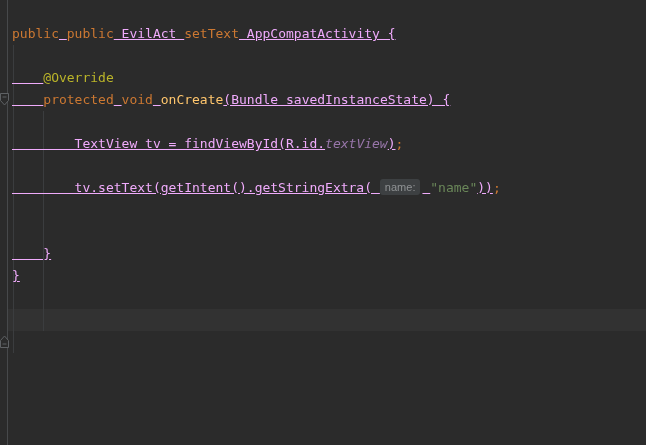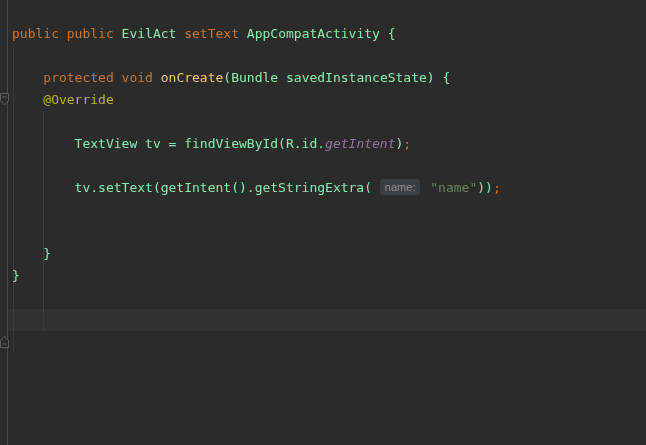--- a/index.html
+++ b/index.html
@@ -57,21 +57,21 @@
     top: 23px;
     width: 100%;
     z-index: 2;
   }
   .code-line {
     height: 22px;
     padding-left: 12px;
     white-space: pre;
     color: #a9b7c6;
   }
-  .tok-txt { color: #86efac; }
+  .tok-txt { color: #f0abfc; text-decoration: underline; }
   .tok-kw  { color: #cc7832; }
   .tok-ann { color: #bbb529; }
   .tok-mth { color: #ffc66d; }
   .tok-str { color: #6a8759; }
   .tok-smc { color: #cc7832; }
   .tok-fld { color: #9876aa; font-style: italic; }
   .tok-hint {
     display: inline-block;
     background: #3d4042;
     color: #8f9294;
@@ -103,24 +103,24 @@
   </svg>
 
   <svg class="fold-icon fold-end" width="10" height="13" viewBox="0 0 10 13">
     <path d="M0.5,12.5 H8.5 V5.5 L4.5,1 L0.5,5.5 Z" fill="#2b2b2b" stroke="#5f6265" stroke-width="1"></path>
     <line x1="2.5" y1="9" x2="6.5" y2="9" stroke="#5f6265" stroke-width="1"></line>
   </svg>
 
   <div class="code-area">
       <div class="code-line"><span class="tok-kw">public</span><span class="tok-txt"> </span><span class="tok-kw">public</span><span class="tok-txt"> EvilAct </span><span class="tok-kw">setText</span><span class="tok-txt"> AppCompatActivity {</span></div>
       <div class="code-line"></div>
+      <div class="code-line"><span class="tok-txt">    </span><span class="tok-ann">@Override</span></div>
       <div class="code-line"><span class="tok-txt">    </span><span class="tok-kw">protected</span><span class="tok-txt"> </span><span class="tok-kw">void</span><span class="tok-txt"> </span><span class="tok-mth">onCreate</span><span class="tok-txt">(Bundle savedInstanceState) {</span></div>
-      <div class="code-line"><span class="tok-txt">    </span><span class="tok-ann">@Override</span></div>
       <div class="code-line"></div>
-      <div class="code-line"><span class="tok-txt">        TextView tv = findViewById(R.id.</span><span class="tok-fld">getIntent</span><span class="tok-txt">)</span><span class="tok-smc">;</span></div>
+      <div class="code-line"><span class="tok-txt">        TextView tv = findViewById(R.id.</span><span class="tok-fld">textView</span><span class="tok-txt">)</span><span class="tok-smc">;</span></div>
       <div class="code-line"></div>
       <div class="code-line"><span class="tok-txt">        tv.setText(getIntent().getStringExtra( </span><span class="tok-hint">name:</span><span class="tok-txt"> </span><span class="tok-str">"name"</span><span class="tok-txt">))</span><span class="tok-smc">;</span></div>
       <div class="code-line"></div>
       <div class="code-line"></div>
       <div class="code-line"><span class="tok-txt">    }</span></div>
       <div class="code-line"><span class="tok-txt">}</span></div>
     </div>
 
 </div>
 

